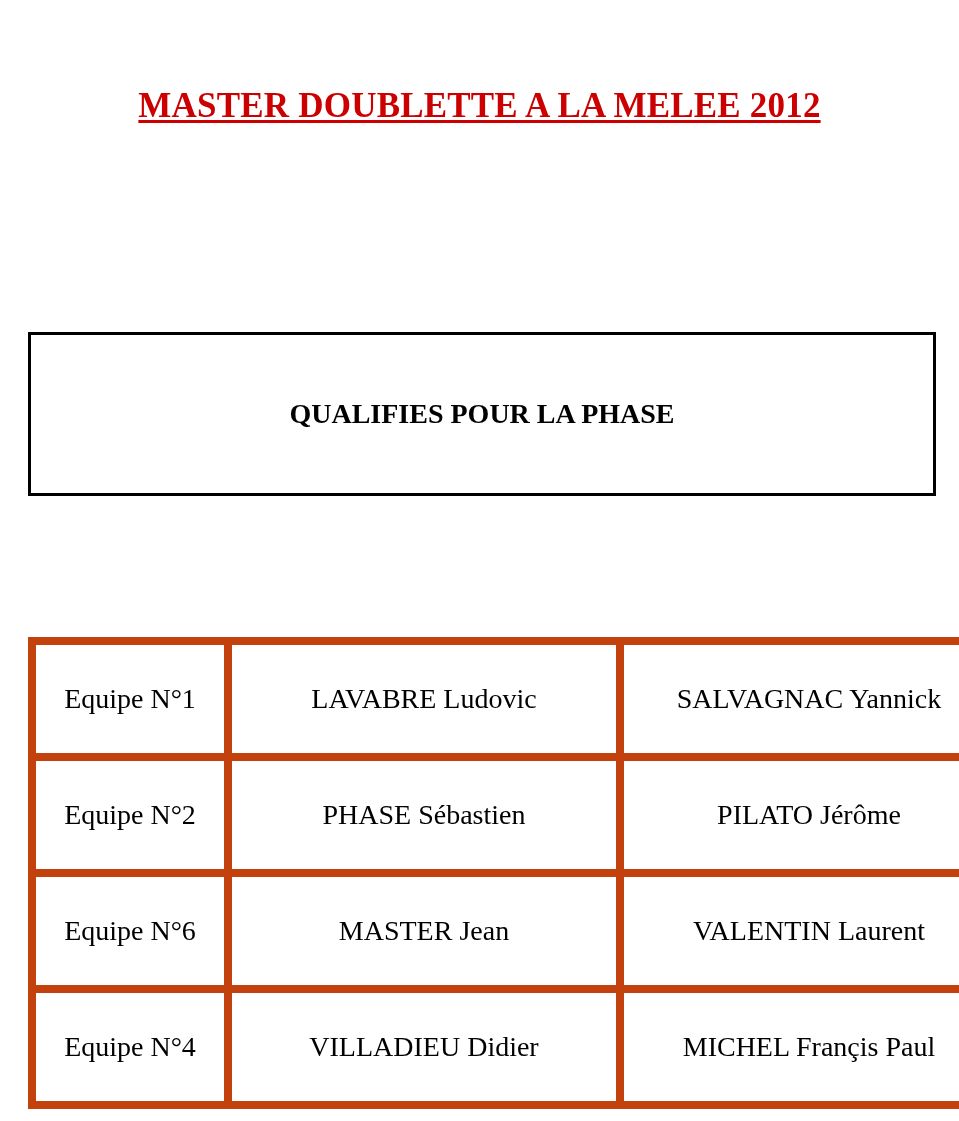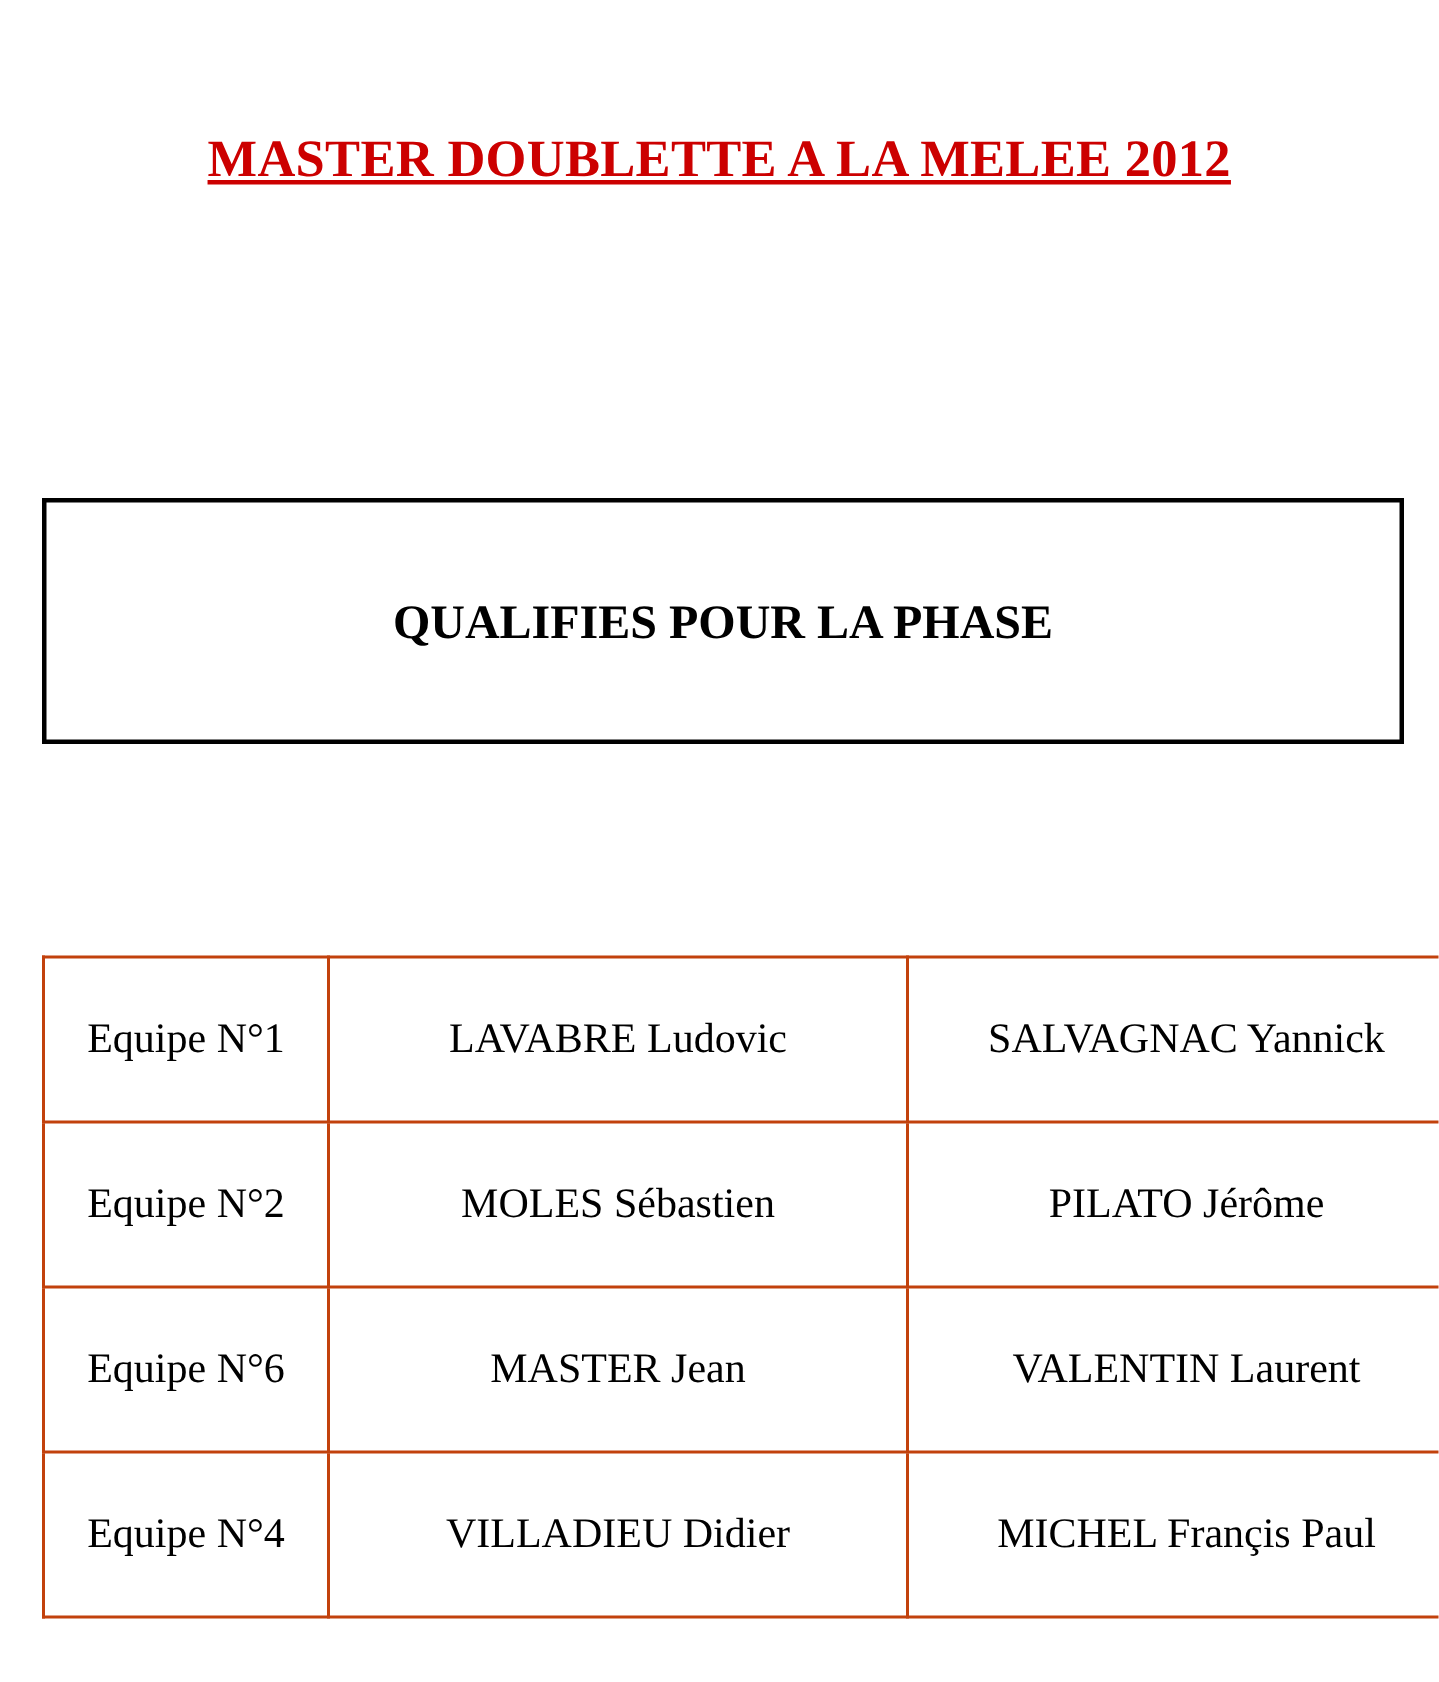--- a/index.html
+++ b/index.html
@@ -52,36 +52,36 @@
     height: 164px;
     border: 3px solid #000000;
     box-sizing: border-box;
     display: flex;
     flex-direction: column;
     align-items: center;
     justify-content: center;
   }
   .banner-line {
     font-weight: bold;
-    font-size: 32px;
+    font-size: 28px;
     line-height: 52px;
     white-space: nowrap;
   }
 
   
   .teams-table {
     position: absolute;
     top: 637px;
     left: 28px;
     width: 908px;
     border-collapse: collapse;
     table-layout: fixed;
   }
   .teams-table td {
-    border: 2px solid #c2410c;
+    border: 8px solid #c2410c;
     height: 108px;
     font-size: 28px;
     text-align: center;
     vertical-align: middle;
     padding: 0 6px;
   }
   .col-label { width: 176px; }
   .col-p1 { width: 372px; }
   .col-p2 { width: 358px; }
 </style>
@@ -100,21 +100,21 @@
 
   <table class="teams-table">
     <tbody>
       <tr>
         <td class="col-label">Equipe N°1</td>
         <td class="col-p1">LAVABRE Ludovic</td>
         <td class="col-p2">SALVAGNAC Yannick</td>
       </tr>
       <tr>
         <td class="col-label">Equipe N°2</td>
-        <td class="col-p1">MOLES Sébastien</td>
+        <td class="col-p1">PHASE Sébastien</td>
         <td class="col-p2">PILATO Jérôme</td>
       </tr>
       <tr>
         <td class="col-label">Equipe N°6</td>
         <td class="col-p1">MASTER Jean</td>
         <td class="col-p2">VALENTIN Laurent</td>
       </tr>
       <tr>
         <td class="col-label">Equipe N°4</td>
         <td class="col-p1">VILLADIEU Didier</td>

